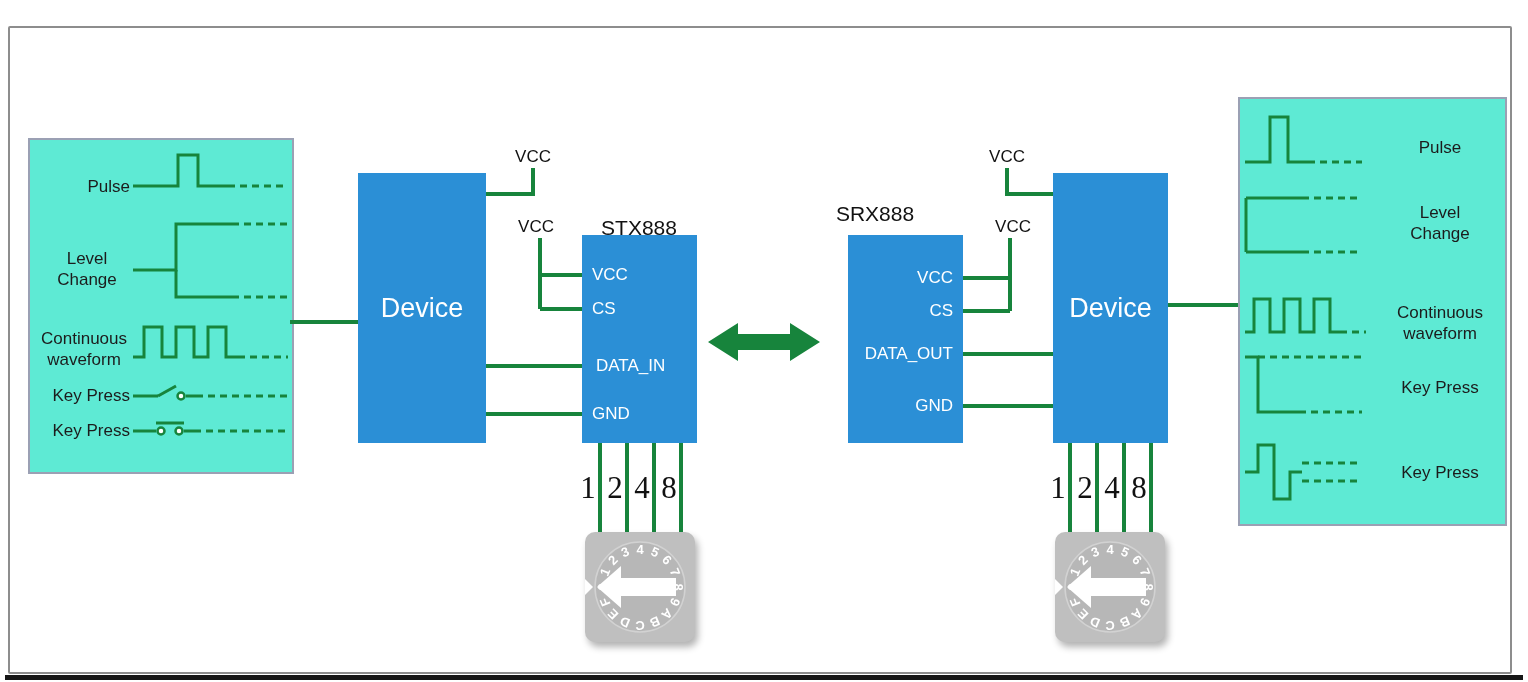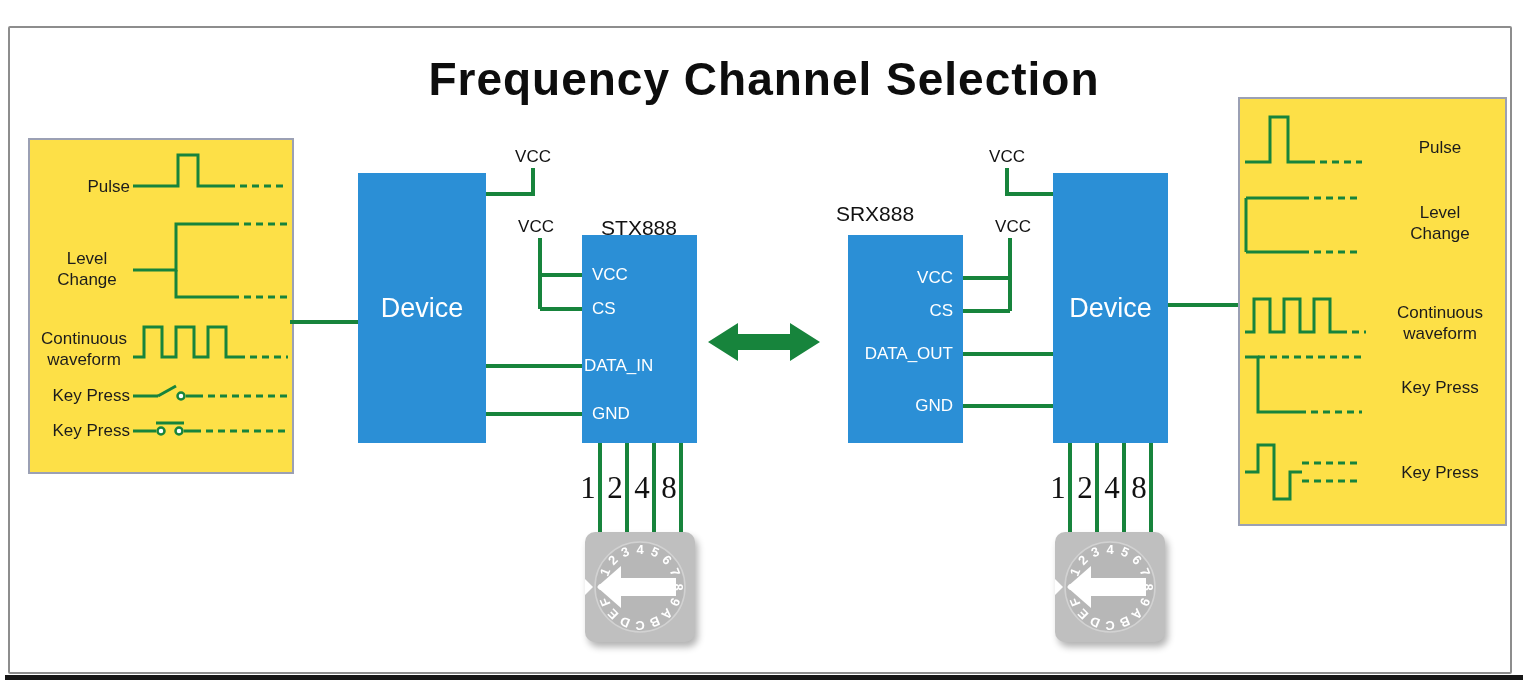--- a/index.html
+++ b/index.html
@@ -3,21 +3,21 @@
 <meta charset="utf-8">
 <style>
   html,body{margin:0;padding:0;background:#fff;}
   .page{position:relative;width:1528px;height:682px;background:#fff;overflow:hidden;
         font-family:"Liberation Sans",sans-serif;color:#111;}
   .frame{position:absolute;left:8px;top:26px;width:1500px;height:644px;
          border:2px solid #8d8d8d;border-radius:2px;}
   .bottom-bar{position:absolute;left:5px;top:675px;width:1518px;height:5px;background:#161616;}
   .title{position:absolute;left:0;top:52px;width:100%;text-align:center;
          font-size:46px;font-weight:bold;color:#0d0d0d;letter-spacing:1px;}
-  .panel{position:absolute;border:2px solid #9ba0b4;background:#fde047;}
+  .panel{position:absolute;border:2px solid #9ba0b4;background:#5eead4;}
   #left-panel{left:28px;top:138px;width:262px;height:332px;}
   #right-panel{left:1238px;top:97px;width:265px;height:425px;}
   .sig-label{position:absolute;font-size:17px;color:#1c1c1c;line-height:21px;}
   .bluebox{position:absolute;background:#2b8fd6;color:#fff;display:flex;
            align-items:center;justify-content:center;}
   #left-device{left:358px;top:173px;width:128px;height:270px;font-size:27px;}
   #right-device{left:1053px;top:173px;width:115px;height:270px;font-size:27px;}
   #stx-chip{left:582px;top:235px;width:115px;height:208px;}
   #srx-chip{left:848px;top:235px;width:115px;height:208px;}
   .chip-pin{position:absolute;font-size:17px;color:#fff;line-height:22px;}
@@ -37,21 +37,20 @@
   .switch-dot{stroke:#17843c;stroke-width:2.5;fill:#fff;}
 </style>
 </head>
 <body>
 
 <div class="page">
 
   <div class="frame"></div>
   <div class="bottom-bar"></div>
 
-  <div class="title">Frequency Channel Selection</div>
 
   <div class="panel" id="left-panel">
 
     <div class="sig-label" style="left:20px;top:36px;width:80px;text-align:right">Pulse</div>
     <svg class="wfsvg" style="left:102px;top:12px" width="158" height="46">
       <path class="wf" d="M1,34 H46 V3 H66 V34 H96"></path>
       <path class="wfd" d="M96,34 H156"></path>
     </svg>
 
     <div class="sig-label" style="left:14px;top:108px;width:86px;text-align:center">Level Change</div>
@@ -89,21 +88,21 @@
   </div>
 
   <div class="bluebox" id="left-device">
     <span>Device</span>
   </div>
 
   <div class="chip-name" style="left:564px;top:216px">STX888</div>
   <div class="bluebox" id="stx-chip">
     <span class="chip-pin" style="left:10px;top:29px">VCC</span>
     <span class="chip-pin" style="left:10px;top:63px">CS</span>
-    <span class="chip-pin" style="left:2px;top:120px">DATA_IN</span>
+    <span class="chip-pin" style="left:14px;top:120px">DATA_IN</span>
     <span class="chip-pin" style="left:10px;top:168px">GND</span>
   </div>
 
   <div class="chip-name" style="left:800px;top:202px">SRX888</div>
   <div class="bluebox" id="srx-chip">
     <span class="chip-pin" style="right:10px;top:32px">VCC</span>
     <span class="chip-pin" style="right:10px;top:65px">CS</span>
     <span class="chip-pin" style="right:10px;top:108px">DATA_OUT</span>
     <span class="chip-pin" style="right:10px;top:160px">GND</span>
   </div>

